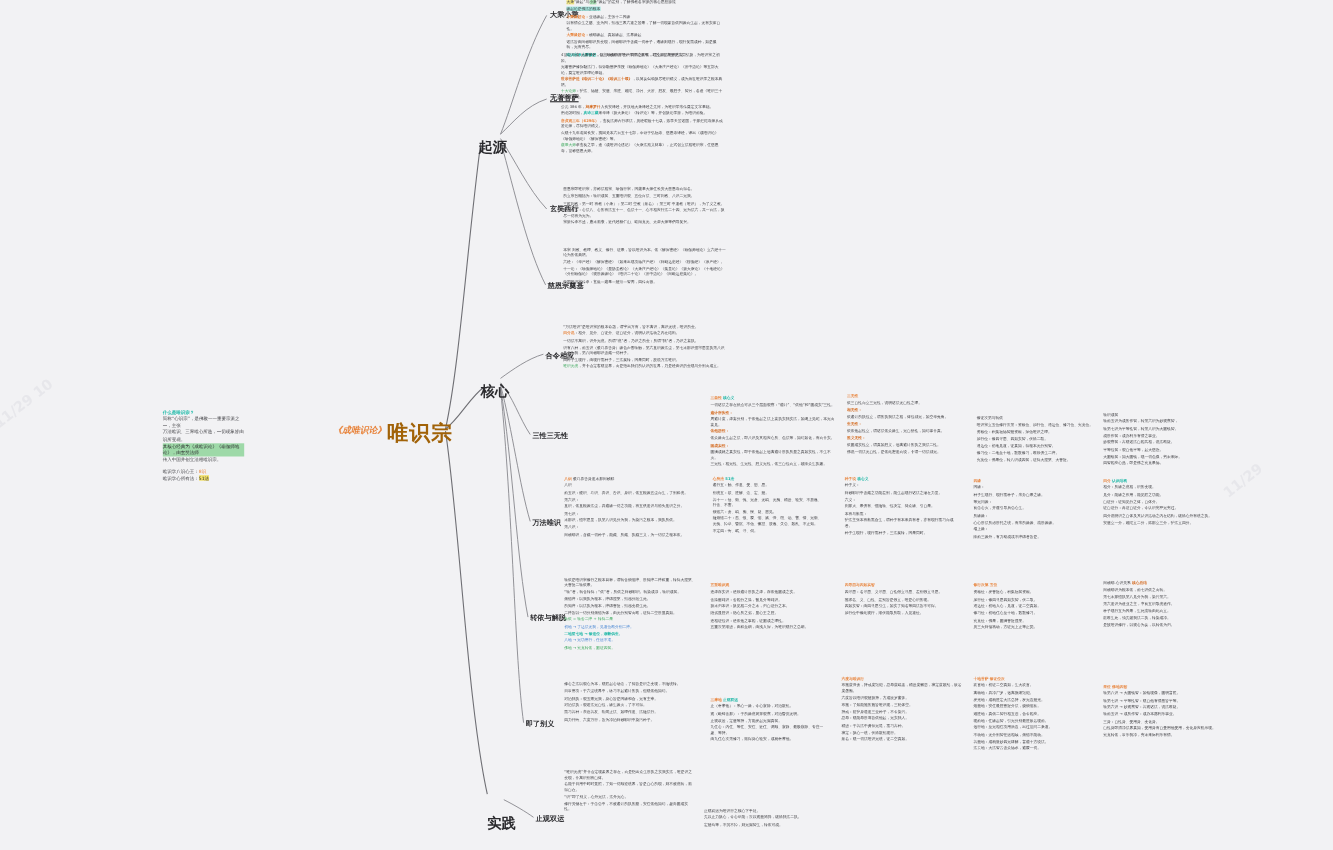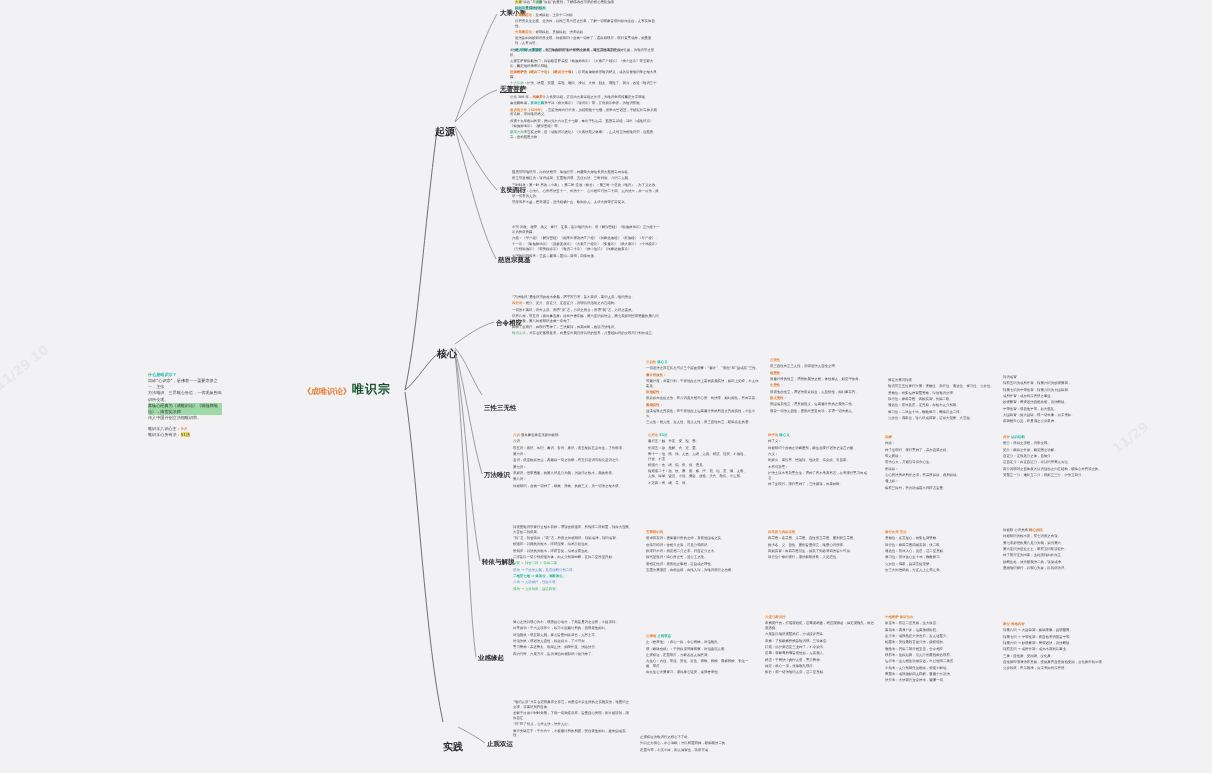--- a/index.html
+++ b/index.html
@@ -11,21 +11,21 @@
     position:relative;
   }
   #canvas{position:absolute;left:0;top:0;width:1212px;height:773px;}
   svg.wires{position:absolute;left:0;top:0;width:1212px;height:773px;pointer-events:none;}
   .wire{fill:none;stroke:#6f6f74;stroke-width:1;}
   .wire.thin{stroke-width:0.8;stroke:#85858b;}
 
   
   .root{
     position:absolute;
-    font-size:12px;font-weight:bold;color:#14532d;
+    font-size:19px;font-weight:bold;color:#a16207;
     letter-spacing:1px;white-space:nowrap;
   }
   .root-sub{
     position:absolute;
     font-size:8px;color:#e8833a;font-weight:bold;white-space:nowrap;
   }
 
   
   .intro{
     position:absolute;
@@ -35,21 +35,21 @@
   .intro .hl-teal{color:#17b8a6;font-weight:bold;}
   .intro .hl-green{background:#9ed9a8;color:#2a2a2c;}
   .intro .hl-orange{color:#e8833a;}
   .intro .hl-yellow{background:#f2e06a;color:#2a2a2c;}
 
   
   .blabel{
     position:absolute;
     font-size:6.5px;color:#2b2b2e;white-space:nowrap;font-weight:bold;
   }
-  .blabel.l1{font-size:10px;}
+  .blabel.l1{font-size:13px;}
 
   
   .tblock{
     position:absolute;
     font-size:3.4px;
     line-height:1.42;
     color:#3a3a3e;
     letter-spacing:0.02px;
     word-break:break-all;
   }
@@ -92,21 +92,21 @@
     <path class="wire thin" d="M455 352 C 466 420 470 510 480 561"></path>
     <path class="wire thin" d="M455 354 C 466 460 468 600 476 657"></path>
 
     <path class="wire thin" d="M458 727 C 468 732 478 738 485 743"></path>
   </svg>
 
   <div class="wm" style="left:-10px;top:360px;">11/29 10</div>
   <div class="wm" style="left:1110px;top:430px;">11/29</div>
 
   <div class="root" style="left:352px;top:381px;">唯识宗</div>
-  <div class="root-sub" style="left:303px;top:386px;">《成唯识论》</div>
+  <div class="root-sub" style="left:303px;top:386px;font-style:italic;">《成唯识论》</div>
 
   <div class="intro" style="left:148px;top:372px;">
     <div class="hl-teal">什么是唯识宗？</div>
     <div>简称“心识宗”，是佛教——重要宗派之一，主张</div>
     <div>万法唯识、三界唯心所造，一切现象皆由识所变现。</div>
     <div class="hl-green">其核心经典为《成唯识论》《瑜伽师地论》，由玄奘法师</div>
     <div>传入中国并创立法相唯识宗。</div>
     <div style="height:5px"></div>
     <div>
       <span>唯识学八识心王：</span><span class="hl-orange">8识</span>
@@ -118,24 +118,24 @@
 
   <div id="labels">
       <div class="blabel l1" style="left: 435px; top: 125px;">起源</div>
       <div class="blabel l1" style="left: 437px; top: 347px;">核心</div>
       <div class="blabel l1" style="left: 443px; top: 740px;">实践</div>
       <div class="blabel" style="left: 500px; top: 9px;">大乘小乘</div>
       <div class="blabel" style="left: 500px; top: 85px; text-decoration: underline;">无著菩萨</div>
       <div class="blabel" style="left: 500px; top: 186px;">玄奘西行</div>
       <div class="blabel" style="left: 498px; top: 256px;">慈恩宗奠基</div>
       <div class="blabel" style="left: 496px; top: 319px;">合令相应</div>
-      <div class="blabel" style="left: 484px; top: 404px;">三性三无性</div>
+      <div class="blabel" style="left: 484px; top: 392px;">三性三无性</div>
       <div class="blabel" style="left: 484px; top: 471px;">万法唯识</div>
       <div class="blabel" style="left: 482px; top: 558px;">转依与解脱</div>
-      <div class="blabel" style="left: 478px; top: 654px;">业感缘起</div>
+      <div class="blabel" style="left: 478px; top: 654px;">即了别义</div>
       <div class="blabel" style="left: 487px; top: 740px;">止观双运</div>
     </div>
   <div id="blocks">
       <div class="tblock" style="left: 515px; top: 0px; width: 140px;">
         <p><span class="mark-y">大乘</span>“缘起”与<span class="mark-g">小乘</span>“缘起”的差别，了解佛教各宗派的核心思想源流</p>
         <p><span class="mark-t">缘起论是佛法的根本</span></p>
         <p><span class="h">小乘缘起论：</span>业感缘起，主张十二因缘</p>
         <p>以有情众生之惑、业为因，招感三界六道之苦果，了解一切现象皆依因缘而生起，无有实体自性。</p>
         <p><span class="h">大乘缘起论：</span>赖耶缘起、真如缘起、法界缘起</p>
         <p>诸法皆由阿赖耶识所变现，阿赖耶识中含藏一切种子，遇缘则现行，现行复熏成种，如是辗转，无有穷尽。</p>

